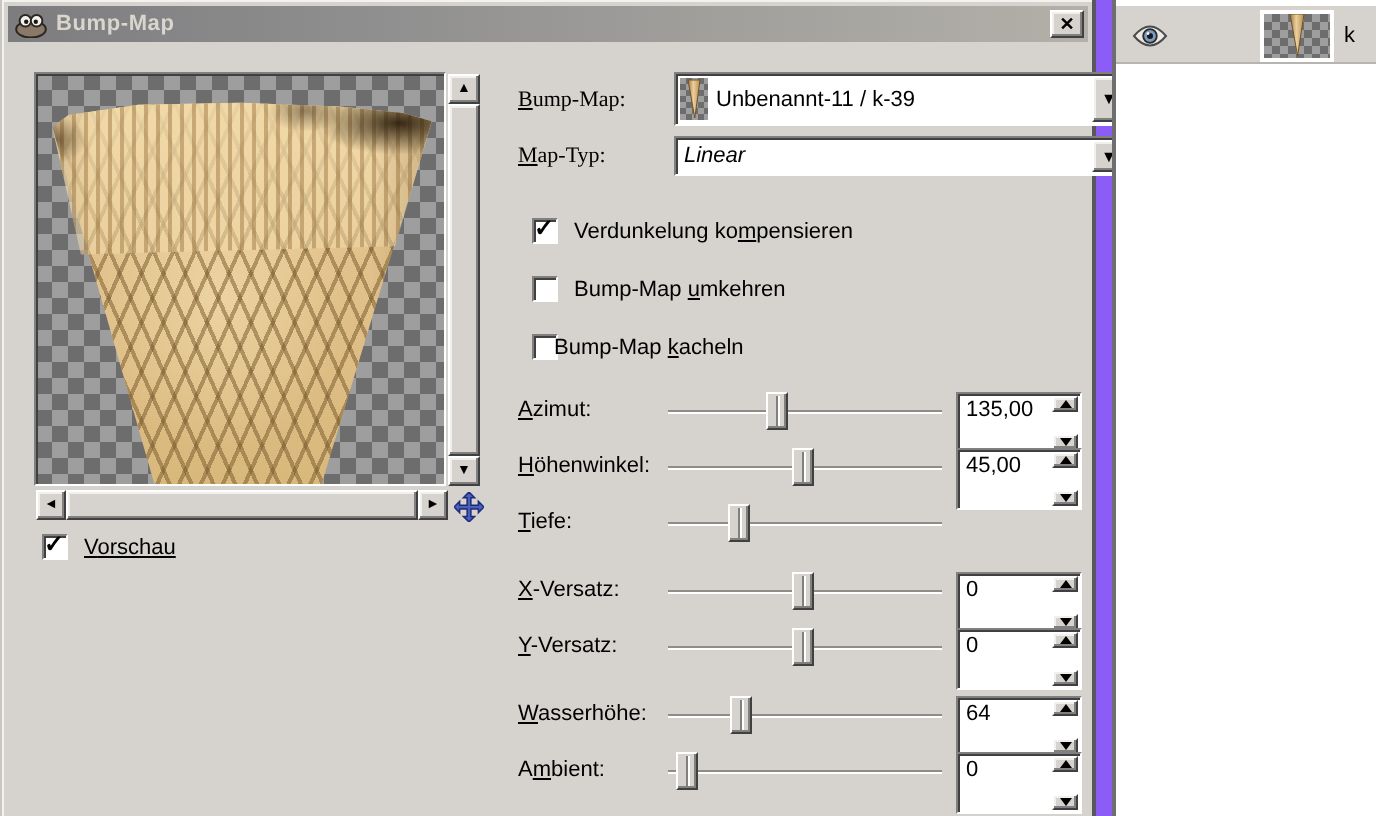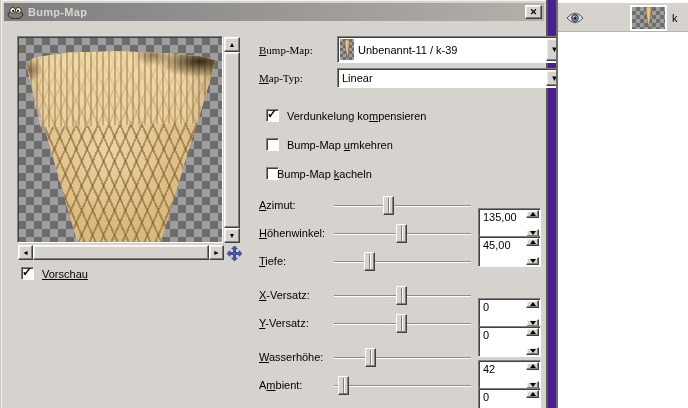--- a/index.html
+++ b/index.html
@@ -1,18 +1,18 @@
 <!DOCTYPE html>
 <html><head>
 <meta charset="utf-8">
 <style>
   * { margin:0; padding:0; box-sizing:border-box; }
   html,body { width:688px; height:408px; overflow:hidden; background:#fff;
               font-family:"Liberation Sans", sans-serif; font-size:11px; color:#000; }
-  #screen { position:relative; width:688px; height:408px; background:#4c1d95; }
+  #screen { position:relative; width:688px; height:408px; background:#8b5cf6; }
 
   
   .raised  { background:#d6d3ce; border:1px solid; border-color:#ffffff #404040 #404040 #ffffff;
              box-shadow: inset -1px -1px 0 #808080, inset 1px 1px 0 #f2f0ec; }
 
   
   #dialog { position:absolute; left:0; top:0; width:548px; height:408px; background:#d6d3ce;
             border-left:1px solid #c9c6c0; border-right:2px solid #585858;
             box-shadow: inset 1px 0 0 #f4f2ee, inset 0 1px 0 #f4f2ee; }
   #titlebar { position:absolute; left:3px; top:3px; width:540px; height:18px;
@@ -78,21 +78,21 @@
   .c0 .cbox { left:265px; top:109px; }  .c0 .clbl { left:286px; top:110px; }
   .c1 .cbox { left:265px; top:138px; }  .c1 .clbl { left:286px; top:139px; }
   .c2 .cbox { left:265px; top:167px; }  .c2 .clbl { left:276px; top:168px; }
 
   
   .flabel { position:absolute; left:258px; white-space:nowrap;font-family:Liberation Serif, serif; }
   .combo  { position:absolute; left:336px; width:228px; background:#fff;
             border:1px solid; border-color:#808080 #ffffff #ffffff #808080;
             box-shadow: inset 1px 1px 0 #404040; text-align: right; }
   #combo-bump { top:36px; height:27px; }
-  #combo-map  { top:68px; height:20px; }
+  #combo-map  { top:68px; height:20px;font-style:italic; }
   .combo .ctext { position:absolute; top:50%; transform:translateY(-50%); white-space:nowrap; }
   #combo-bump .ctext { left:20px; }
   #combo-map  .ctext { left:4px; }
   .cabtn { position:absolute; right:1px; top:1px; bottom:1px; width:17px;
            display:flex; align-items:center; justify-content:center; font-size:8px; }
   .mini-thumb { position:absolute; left:2px; top:2px; width:14px; height:21px;
                 background-color:#9e9e9e;
                 background-image:
                   linear-gradient(45deg,#6d6d6d 25%,transparent 25%,transparent 75%,#6d6d6d 75%),
                   linear-gradient(45deg,#6d6d6d 25%,transparent 25%,transparent 75%,#6d6d6d 75%);
@@ -102,21 +102,21 @@
   .srow { position:absolute; left:0; width:548px; height:20px; }
   .r0{top:196px}.r1{top:224px}.r2{top:252px}.r3{top:286px}.r4{top:314px}.r5{top:348px}.r6{top:376px}
   .slabel { position:absolute; left:258px; top:3px; white-space:nowrap; }
   .track  { position:absolute; left:333px; top:9px; width:137px; height:2px;
             background:#8f8c87; border-bottom:1px solid #fff; }
   .sthumb { position:absolute; top:-9px; width:11px; height:19px; background:#d6d3ce;
             border:1px solid; border-color:#ffffff #404040 #404040 #ffffff;
             box-shadow: inset -1px -1px 0 #808080; }
   .sthumb::after { content:''; position:absolute; left:4px; top:1px; bottom:1px; width:1px;
                    background:#808080; box-shadow:1px 0 0 #fff; }
-  .spin { position:absolute; left:477px; top:12px; width:63px; height:31px; background:#fff;
+  .spin { position:absolute; left:477px; top:0; width:63px; height:31px; background:#fff;
           border:1px solid; border-color:#808080 #ffffff #ffffff #808080;
           box-shadow: inset 1px 1px 0 #404040; }
   .sval { position:absolute; left:4px; top:2px; }
   .sbu  { position:absolute; right:1px; width:13px; height:8px; display:flex; align-items:center; justify-content:center; }
   .sbu.up { top:1px; } .sbu.dn { bottom:1px; }
   .tri-up { width:0; height:0; border-left:3px solid transparent; border-right:3px solid transparent; border-bottom:4px solid #000; }
   .tri-dn { width:0; height:0; border-left:3px solid transparent; border-right:3px solid transparent; border-top:4px solid #000; }
 
   
   #panel { position:absolute; left:556px; top:0; width:132px; height:408px; background:#fff;
@@ -307,21 +307,21 @@
           </div>
       </div>
     </div>
 
     <div class="srow r5">
       <span class="slabel"><u>W</u>asserhöhe:</span>
       <div class="track">
         <div class="sthumb" style="left: calc(25% - 2.8px);"></div>
         </div>
       <div class="spin">
-        <span class="sval">42</span>
+        <span class="sval">64</span>
         <div class="sbu up raised">
             <span class="tri-up"></span>
           </div>
         <div class="sbu dn raised">
             <span class="tri-dn"></span>
           </div>
       </div>
     </div>
 
     <div class="srow r6">

